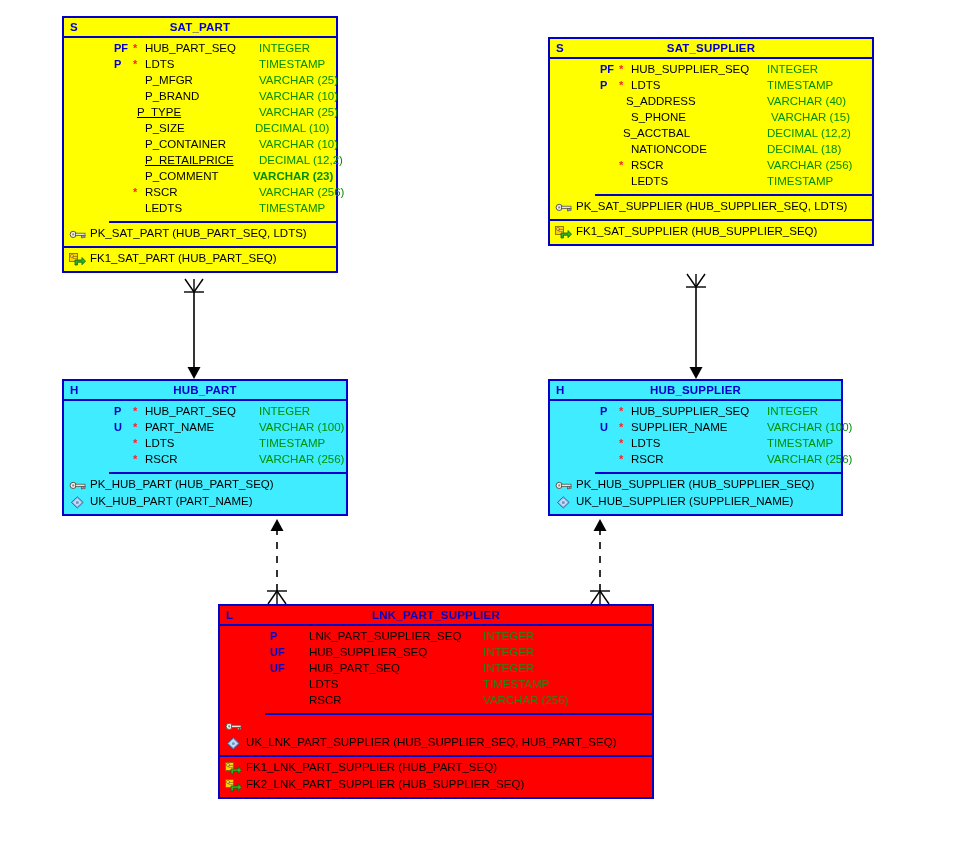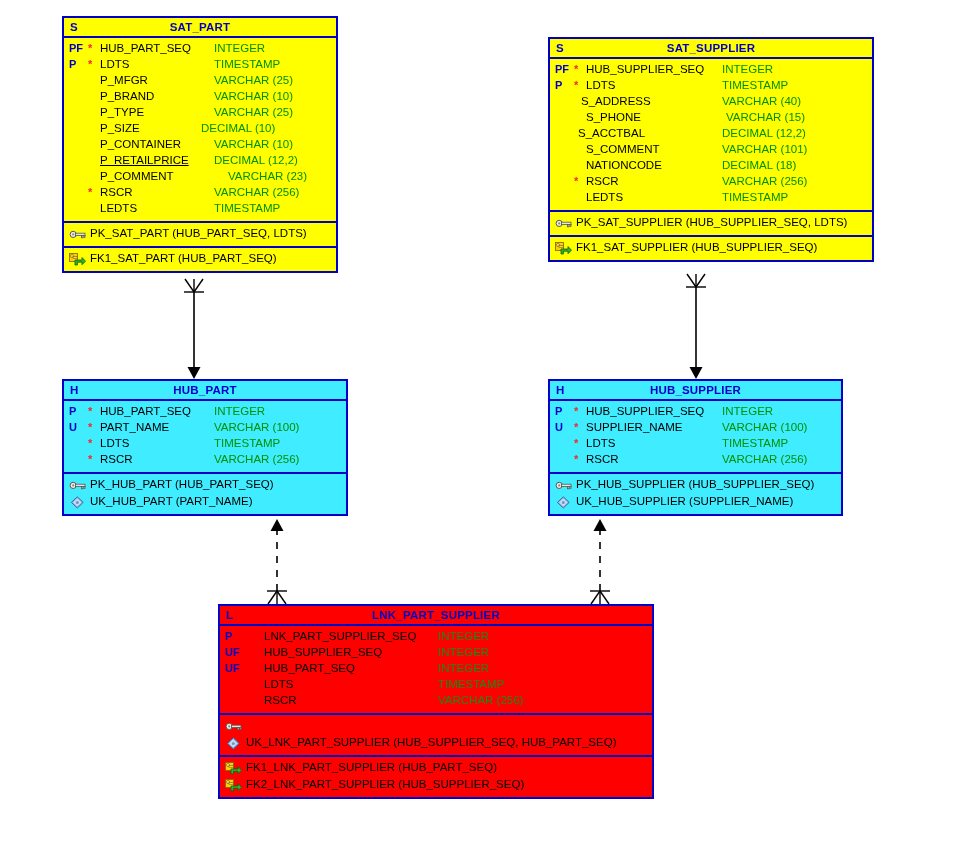--- a/index.html
+++ b/index.html
@@ -54,20 +54,21 @@
     text-align: center;
     font-weight: bold;
     font-size: 11.5px;
     color: #0000c8;
     letter-spacing: 0.2px;
   }
 
   .attr-block {
     border-bottom: 2px solid #0000c8;
     padding: 3px 15px 4px 0;
+    margin-left: 45px;
   }
   .key-block {
     border-bottom: 2px solid #0000c8;
     padding: 3px 0 3px 0;
   }
   .key-block.last { border-bottom: none; }
 
   .attr-row {
     position: relative;
     height: 16px;
@@ -155,38 +156,38 @@
         </div>
         <div class="attr-row">
           <span class="attr-name" style="left: 36px;">P_MFGR</span>
           <span class="attr-type" style="left: 150px;">VARCHAR (25)</span>
         </div>
         <div class="attr-row">
           <span class="attr-name" style="left: 36px;">P_BRAND</span>
           <span class="attr-type" style="left: 150px;">VARCHAR (10)</span>
         </div>
         <div class="attr-row">
-          <span class="attr-name" style="left: 36px;">P_TYPE</span>
+          <span class="attr-name" style="left: 28px; text-decoration: underline;">P_TYPE</span>
           <span class="attr-type" style="left: 150px;">VARCHAR (25)</span>
         </div>
         <div class="attr-row">
           <span class="attr-name" style="left: 36px;">P_SIZE</span>
-          <span class="attr-type" style="left: 137px;">DECIMAL (10)</span>
+          <span class="attr-type" style="left: 146px;">DECIMAL (10)</span>
         </div>
         <div class="attr-row">
           <span class="attr-name" style="left: 36px;">P_CONTAINER</span>
           <span class="attr-type" style="left: 150px;">VARCHAR (10)</span>
         </div>
         <div class="attr-row">
           <span class="attr-name" style="left: 36px; text-decoration: underline;">P_RETAILPRICE</span>
           <span class="attr-type" style="left: 150px;">DECIMAL (12,2)</span>
         </div>
         <div class="attr-row">
           <span class="attr-name" style="left: 36px;">P_COMMENT</span>
-          <span class="attr-type" style="left: 164px;">VARCHAR (23)</span>
+          <span class="attr-type" style="left: 144px; font-weight: bold;">VARCHAR (23)</span>
         </div>
         <div class="attr-row">
           <span class="attr-mand" style="left: 24px;">*</span>
           <span class="attr-name" style="left: 36px;">RSCR</span>
           <span class="attr-type" style="left: 150px;">VARCHAR (256)</span>
         </div>
         <div class="attr-row">
           <span class="attr-name" style="left: 36px;">LEDTS</span>
           <span class="attr-type" style="left: 150px;">TIMESTAMP</span>
         </div>
@@ -237,24 +238,20 @@
           <span class="attr-name" style="left: 31px; text-align: center;">S_ADDRESS</span>
           <span class="attr-type" style="left: 172px;">VARCHAR (40)</span>
         </div>
         <div class="attr-row">
           <span class="attr-name" style="left: 36px;">S_PHONE</span>
           <span class="attr-type" style="left: 176px;">VARCHAR (15)</span>
         </div>
         <div class="attr-row">
           <span class="attr-name" style="left: 28px;">S_ACCTBAL</span>
           <span class="attr-type" style="left: 172px;">DECIMAL (12,2)</span>
-        </div>
-        <div class="attr-row">
-          <span class="attr-name" style="left: 36px;">S_COMMENT</span>
-          <span class="attr-type" style="left: 172px;">VARCHAR (101)</span>
         </div>
         <div class="attr-row">
           <span class="attr-name" style="left: 36px;">NATIONCODE</span>
           <span class="attr-type" style="left: 172px;">DECIMAL (18)</span>
         </div>
         <div class="attr-row">
           <span class="attr-mand" style="left: 24px;">*</span>
           <span class="attr-name" style="left: 36px;">RSCR</span>
           <span class="attr-type" style="left: 172px;">VARCHAR (256)</span>
         </div>

